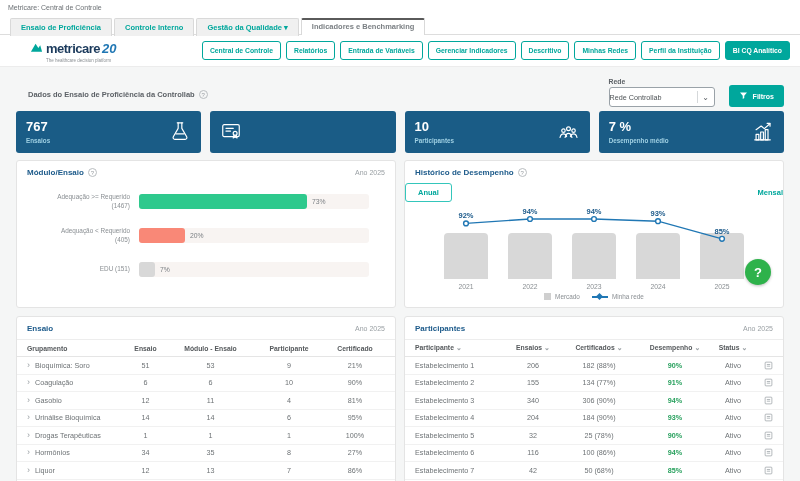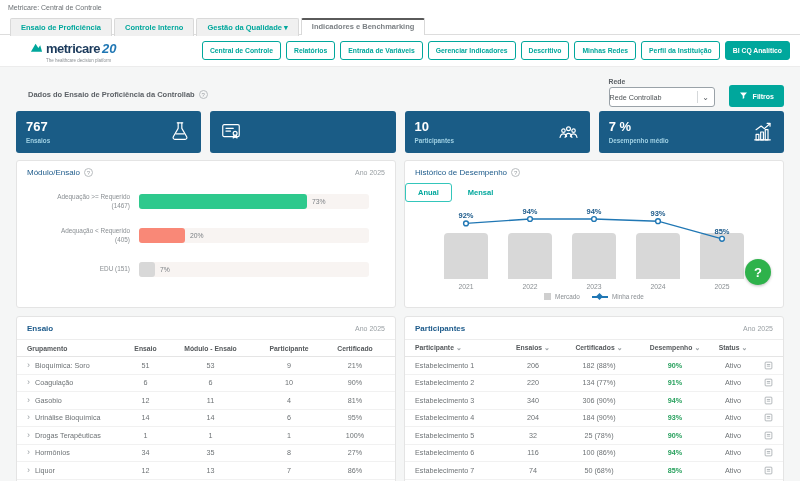--- a/index.html
+++ b/index.html
@@ -47,31 +47,31 @@
   .kpi-row { display:flex; gap:9px; margin-top:4px; }
   .kpi { flex:1; height:42px; background:#1a5c86; border-radius:3px; padding:6px 10px;
     display:flex; justify-content:space-between; align-items:center; }
   .kpi-txt .kpi-value { font-size:13px; font-weight:bold; color:#fff; line-height:1.1; }
   .kpi-txt .kpi-label { font-size:6.3px; font-weight:bold; color:#9fd0e3; margin-top:2px; }
   .kpi-icon svg { display:block; }
   
   .panels-row { display:flex; gap:8px; margin-top:7px; }
   .panel { flex:1; background:#fff; border:1px solid #e4e4e4; border-radius:3px; height:148px; position:relative; }
   .panel-head { display:flex; align-items:center; gap:4px; padding:7px 10px 4px; }
-  .panel-title { font-size:8px; font-weight:normal; color:#1c5a8a; }
+  .panel-title { font-size:8px; font-weight:bold; color:#1c5a8a; }
   .panel-year { margin-left:auto; font-size:7px; color:#9aa0a4; }
   
   .mbars { padding:12px 26px 0 6px; display:flex; flex-direction:column; gap:17px; }
   .mrow { display:flex; align-items:center; }
   .mlabel { width:116px; text-align:right; padding-right:9px; font-size:6.4px; color:#8a8f93; line-height:1.35; }
   .mtrack { flex:1; height:15px; background:#f8f4f2; border-radius:3px; display:flex; align-items:center; position:relative; }
   .mbar { height:15px; border-radius:3px; }
   .mpct { font-size:6.8px; color:#7a7f83; margin-left:5px; }
   
-  .toggle-row { display:flex; justify-content:flex-start; align-items:center; gap:16px; height:22px; }
+  .toggle-row { display:flex; justify-content:space-between; align-items:center; gap:16px; height:22px; }
   .toggle-btn { font-size:7.5px; font-weight:bold; color:#00a79c; cursor:pointer; background:#fff; border:none;
     font-family:"Liberation Sans",sans-serif; }
   .toggle-btn.active { border:1px solid #34c6bb; border-radius:3px; padding:4px 12px; }
   .hchart { position:relative; width:320px; height:88px; margin:0 auto; }
   .hbars { position:absolute; inset:0; display:flex; }
   .hcol { flex:1; display:flex; flex-direction:column; justify-content:flex-end; align-items:center; }
   .hbar { width:44px; height:46px; background:#d8d8d8; border-radius:4px 4px 0 0; }
   .hyear { font-size:6.8px; color:#8a8f93; margin-top:3px; height:9px; line-height:9px; }
   .hline { position:absolute; left:0; top:0; pointer-events:none; }
   .hlegend { display:flex; justify-content:center; align-items:center; gap:12px; margin-top:2px; }
@@ -410,21 +410,21 @@
      <span class="cell">Ativo</span>
      <span class="ricon">
               <svg width="9" height="9" viewBox="0 0 16 16" fill="none" stroke="#9aa0a5" stroke-width="1.3">
                 <rect x="2" y="2" width="12" height="12" rx="1.5"></rect>
                 <path d="M5 6.2h6M5 9.2h6"></path>
               </svg>
             </span>
    </div>
           <div class="trow parts">
      <span class="cell first">Estabelecimento 2</span>
-     <span class="cell">220</span>
+     <span class="cell">155</span>
      <span class="cell">134 (77%)</span>
      <span class="cell perf" style="color:#27a05d">91%</span>
      <span class="cell">Ativo</span>
      <span class="ricon">
               <svg width="9" height="9" viewBox="0 0 16 16" fill="none" stroke="#9aa0a5" stroke-width="1.3">
                 <rect x="2" y="2" width="12" height="12" rx="1.5"></rect>
                 <path d="M5 6.2h6M5 9.2h6"></path>
               </svg>
             </span>
    </div>
@@ -475,21 +475,21 @@
      <span class="cell">Ativo</span>
      <span class="ricon">
               <svg width="9" height="9" viewBox="0 0 16 16" fill="none" stroke="#9aa0a5" stroke-width="1.3">
                 <rect x="2" y="2" width="12" height="12" rx="1.5"></rect>
                 <path d="M5 6.2h6M5 9.2h6"></path>
               </svg>
             </span>
    </div>
           <div class="trow parts">
      <span class="cell first">Estabelecimento 7</span>
-     <span class="cell">74</span>
+     <span class="cell">42</span>
      <span class="cell">50 (68%)</span>
      <span class="cell perf" style="color:#27a05d">85%</span>
      <span class="cell">Ativo</span>
      <span class="ricon">
               <svg width="9" height="9" viewBox="0 0 16 16" fill="none" stroke="#9aa0a5" stroke-width="1.3">
                 <rect x="2" y="2" width="12" height="12" rx="1.5"></rect>
                 <path d="M5 6.2h6M5 9.2h6"></path>
               </svg>
             </span>
    </div>

